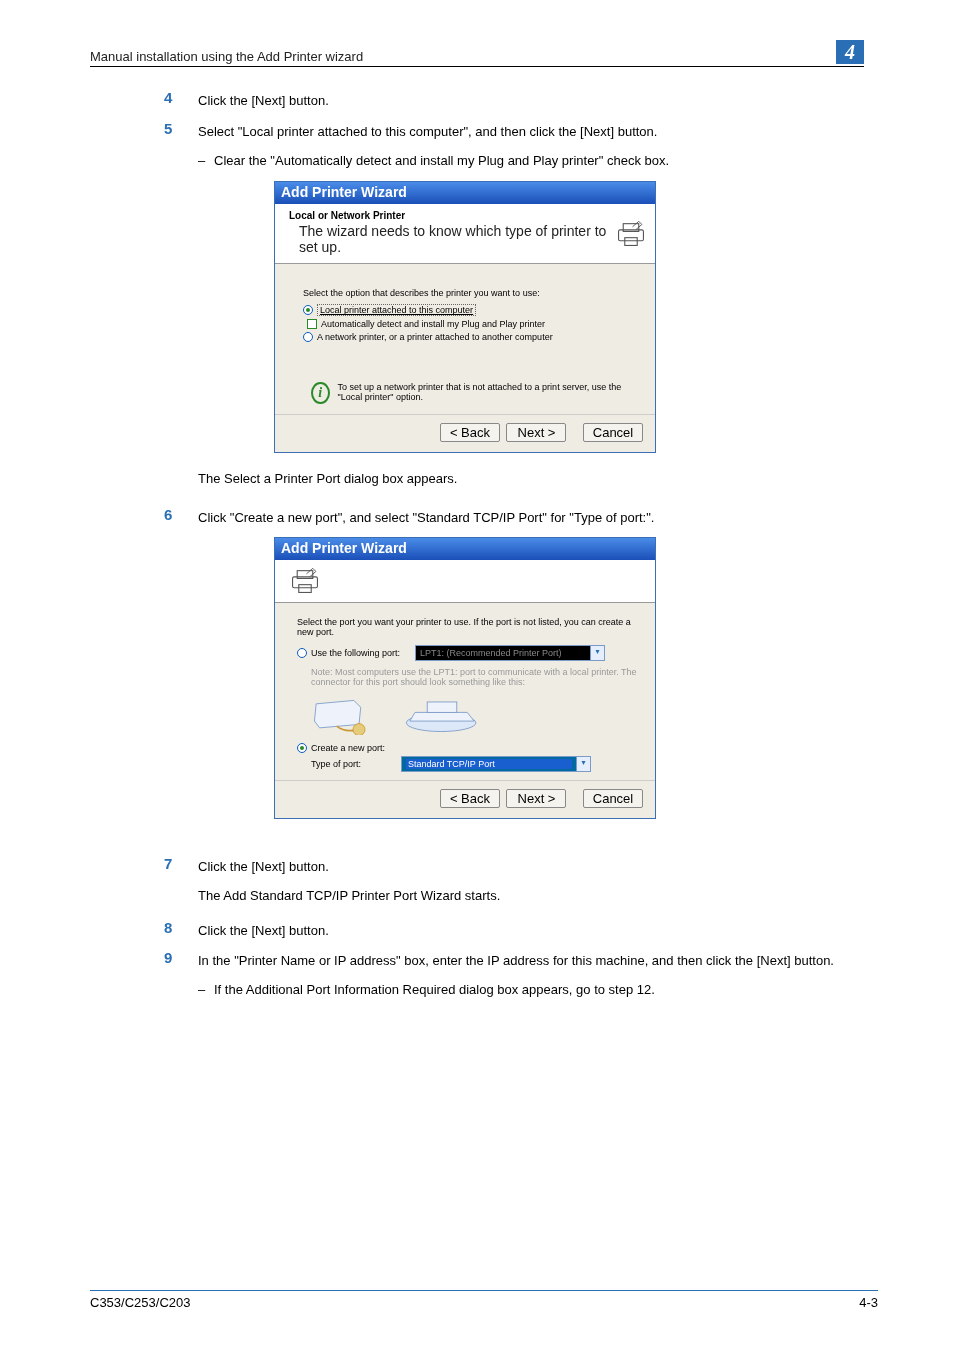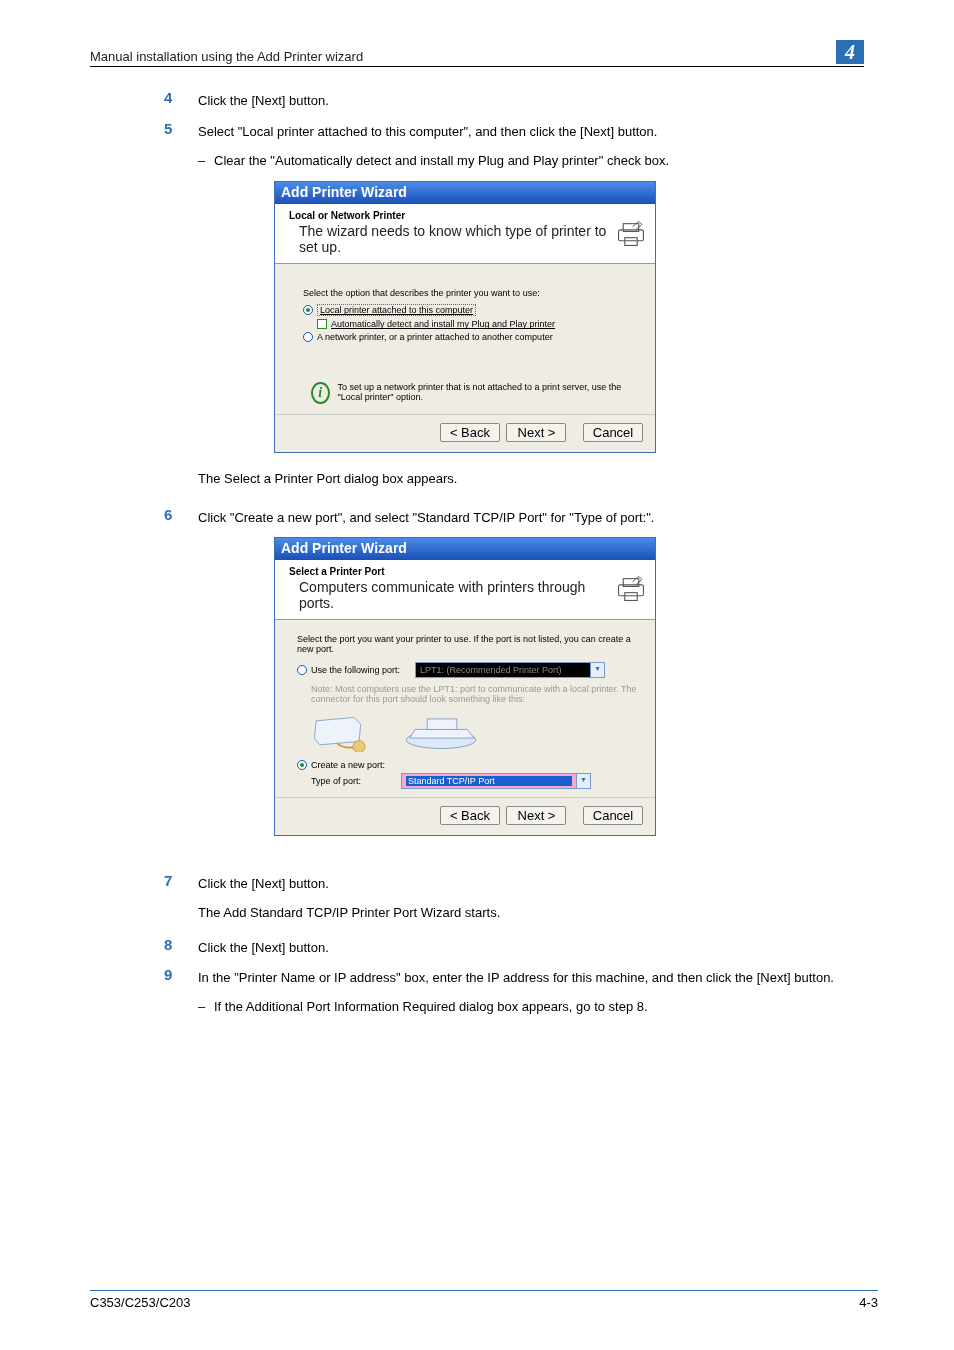--- a/index.html
+++ b/index.html
@@ -101,21 +101,21 @@
     min-height: 150px;
     font-size: 9px;
     color: #000;
   }
   .radio-row, .check-row {
     display: flex;
     align-items: center;
     gap: 4px;
     margin: 3px 0;
   }
-  .radio-row.indent, .check-row.indent { margin-left: 14px; text-decoration: underline; }
+  .radio-row.indent, .check-row.indent { margin-left: 4px; }
   .radio {
     width: 10px; height: 10px; border: 1px solid #0a5ac2; border-radius: 50%;
     display: inline-flex; align-items: center; justify-content: center;
     background: #fff;
   }
   .radio.checked::after {
     content: ""; width: 4px; height: 4px; background: #2a8a2a; border-radius: 50%;
   }
   .checkbox {
     width: 10px; height: 10px; border: 1px solid #2a8a2a; background: #fff;
@@ -154,21 +154,21 @@
     border: 1px solid #888;
     background: #f4f3ee;
     border-radius: 2px;
     text-align: center;
     margin-left: 4px;
   }
   .combo {
     display: inline-flex;
     align-items: center;
     border: 1px solid #7a9ac8;
-    background: #f9a8d4;
+    background: #0369a1;
     height: 16px;
     padding: 0 0 0 4px;
     font-size: 9px;
   }
   .combo.disabled { background: #000000; color: #888; }
   .combo .arrow {
     width: 14px; height: 14px;
     border-left: 1px solid #7a9ac8;
     background: #e4eefc;
     color: #2a6fb5;
@@ -273,24 +273,20 @@
 
   <div class="step">
     <span class="step-num">6</span>
     <span class="step-text">Click "Create a new port", and select "Standard TCP/IP Port" for "Type of port:".</span>
   </div>
 
   <div class="dialog-wrap">
     <div class="dialog">
       <div class="dialog-title">Add Printer Wizard</div>
       <div class="dialog-head">
-        <div class="dialog-head-text">
-          <div class="dialog-head-title">Select a Printer Port</div>
-          <div class="dialog-head-sub">Computers communicate with printers through ports.</div>
-        </div>
         <svg class="printer-icon" viewBox="0 0 40 36">
           <rect x="4" y="14" width="32" height="14" rx="2" fill="none" stroke="#555" stroke-width="1.4"></rect>
           <rect x="10" y="6" width="20" height="10" fill="none" stroke="#555" stroke-width="1.4"></rect>
           <rect x="12" y="24" width="16" height="10" fill="none" stroke="#555" stroke-width="1.4"></rect>
           <path d="M22 10 L30 3 L34 7 L26 14" fill="none" stroke="#555" stroke-width="1.2"></path>
         </svg>
       </div>
       <div class="dialog-body" style="padding:14px 18px 8px 22px;">
         <div style="margin-bottom:8px;">Select the port you want your printer to use. If the port is not listed, you can create a new port.</div>
         <div class="radio-row">
@@ -345,21 +341,21 @@
   <div class="step">
     <span class="step-num">8</span>
     <span class="step-text">Click the [Next] button.</span>
   </div>
 
   <div class="step">
     <span class="step-num">9</span>
     <span class="step-text">In the "Printer Name or IP address" box, enter the IP address for this machine, and then click the [Next] button.</span>
   </div>
   <div class="sub-bullet">
-    <span class="dash">–</span><span>If the Additional Port Information Required dialog box appears, go to step 8.</span>
+    <span class="dash">–</span><span>If the Additional Port Information Required dialog box appears, go to step 12.</span>
   </div>
 
 </div>
 
 <div class="footer">
   <span>C353/C253/C203</span>
   <span>4-3</span>
 </div>
 
 </body></html>

